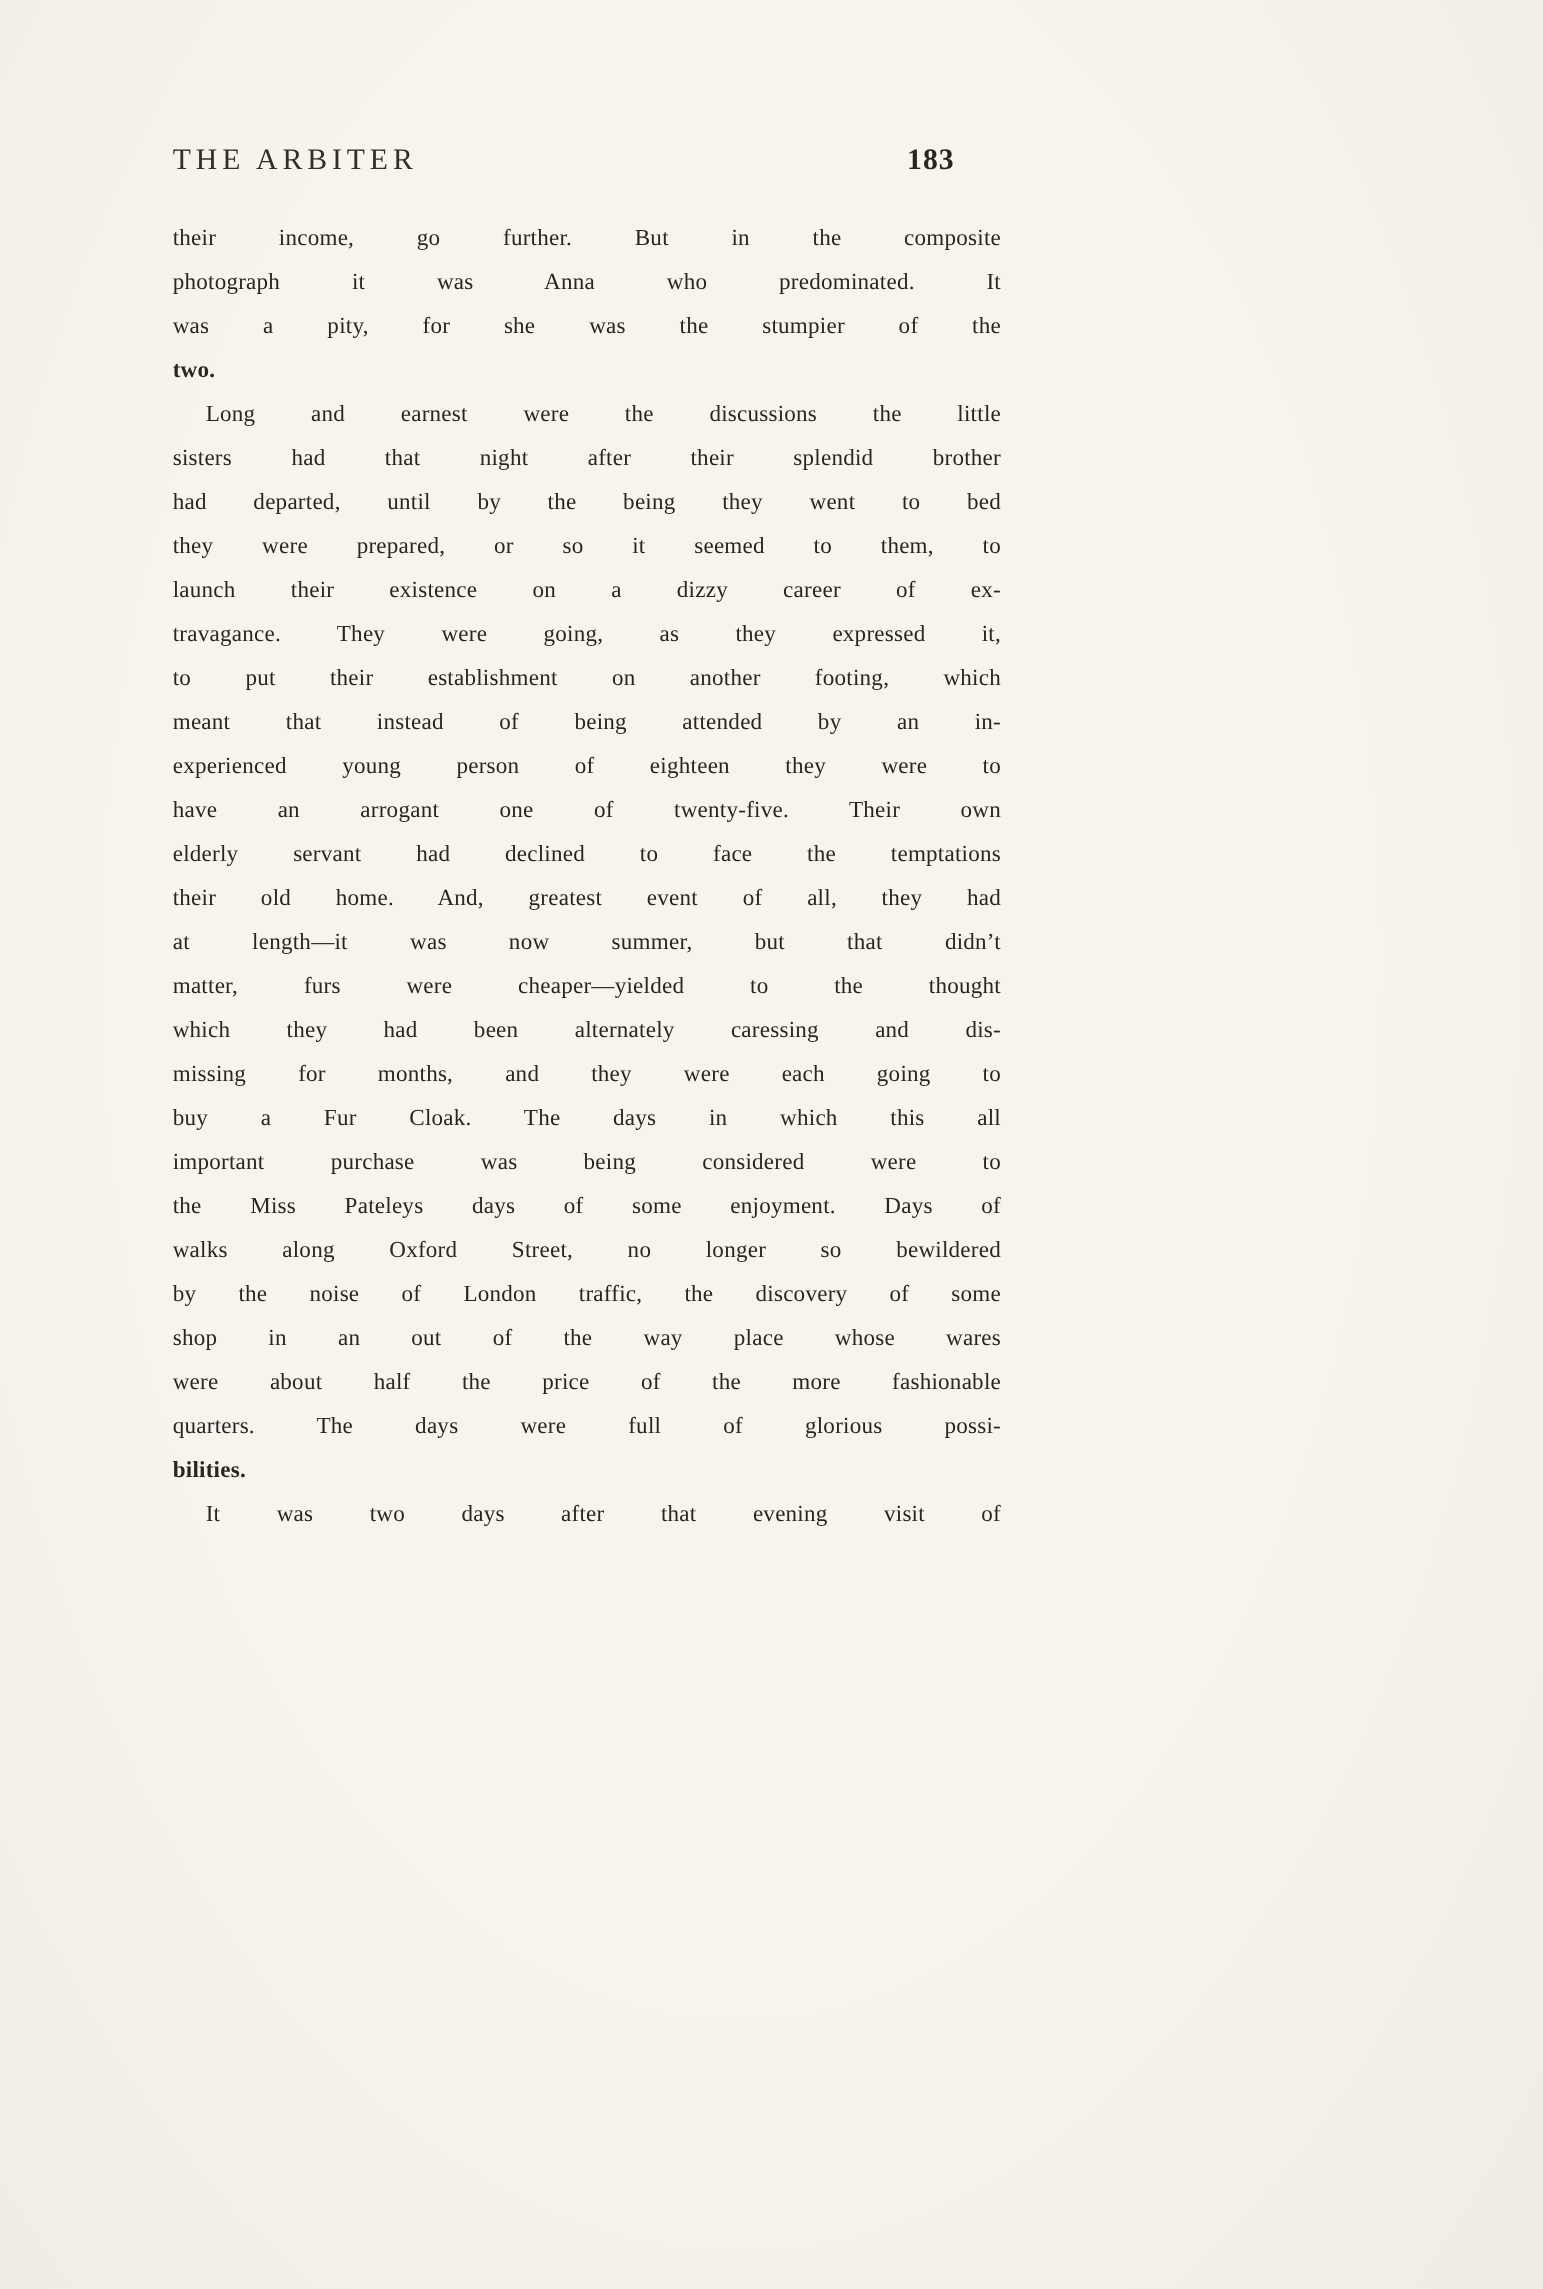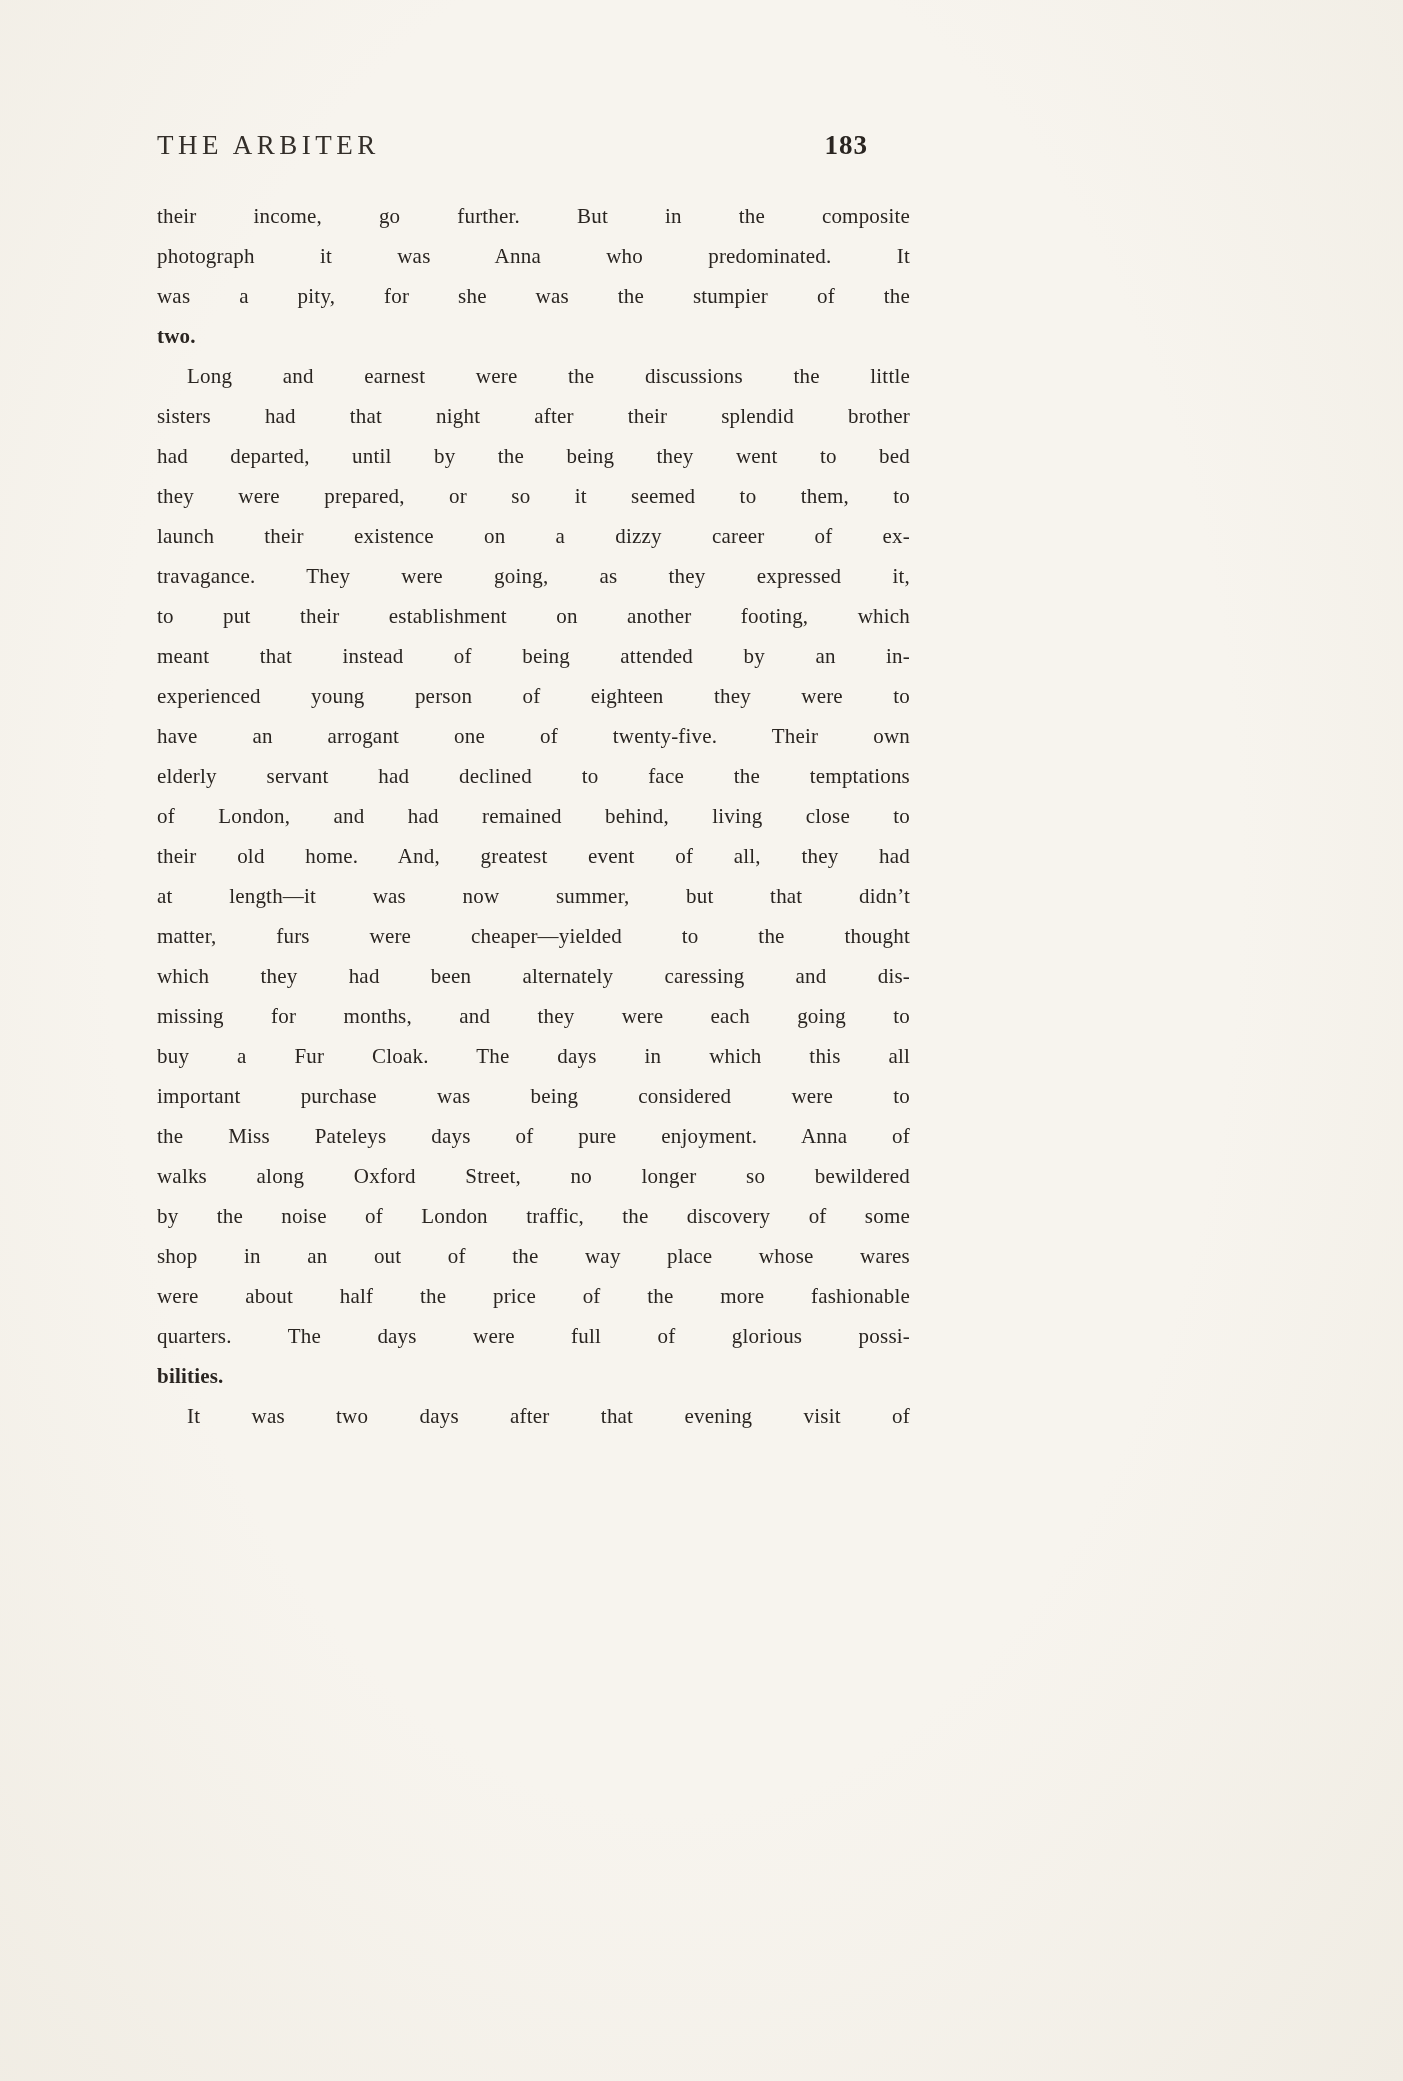--- a/index.html
+++ b/index.html
@@ -95,29 +95,28 @@
           <div class="line">sisters had that night after their splendid brother</div>
           <div class="line">had departed, until by the being they went to bed</div>
           <div class="line">they were prepared, or so it seemed to them, to</div>
           <div class="line">launch their existence on a dizzy career of ex-</div>
           <div class="line">travagance. They were going, as they expressed it,</div>
           <div class="line">to put their establishment on another footing, which</div>
           <div class="line">meant that instead of being attended by an in-</div>
           <div class="line">experienced young person of eighteen they were to</div>
           <div class="line">have an arrogant one of twenty-five. Their own</div>
           <div class="line">elderly servant had declined to face the temptations</div>
-          <div class="line">of London, and had remained behind, living close to</div>
           <div class="line">their old home. And, greatest event of all, they had</div>
           <div class="line">at length—it was now summer, but that didn’t</div>
           <div class="line">matter, furs were cheaper—yielded to the thought</div>
           <div class="line">which they had been alternately caressing and dis-</div>
           <div class="line">missing for months, and they were each going to</div>
           <div class="line">buy a Fur Cloak. The days in which this all</div>
           <div class="line">important purchase was being considered were to</div>
-          <div class="line">the Miss Pateleys days of pure enjoyment. Anna of</div>
+          <div class="line">the Miss Pateleys days of some enjoyment. Days of</div>
           <div class="line">walks along Oxford Street, no longer so bewildered</div>
           <div class="line">by the noise of London traffic, the discovery of some</div>
           <div class="line">shop in an out of the way place whose wares</div>
           <div class="line">were about half the price of the more fashionable</div>
           <div class="line">quarters. The days were full of glorious possi-</div>
           <div class="line no-just">bilities.</div>
         </div>
         <div class="paragraph">
           <div class="line indent">It was two days after that evening visit of</div>
         </div>

